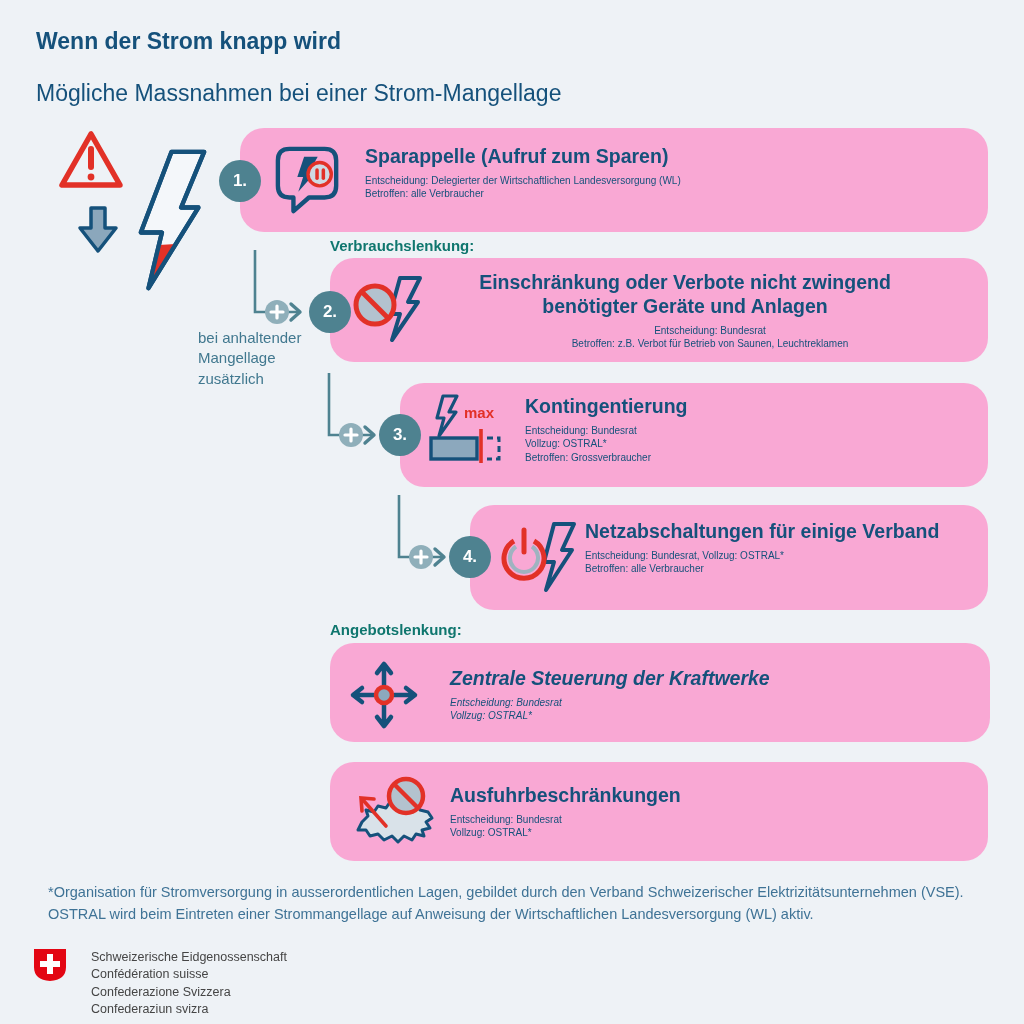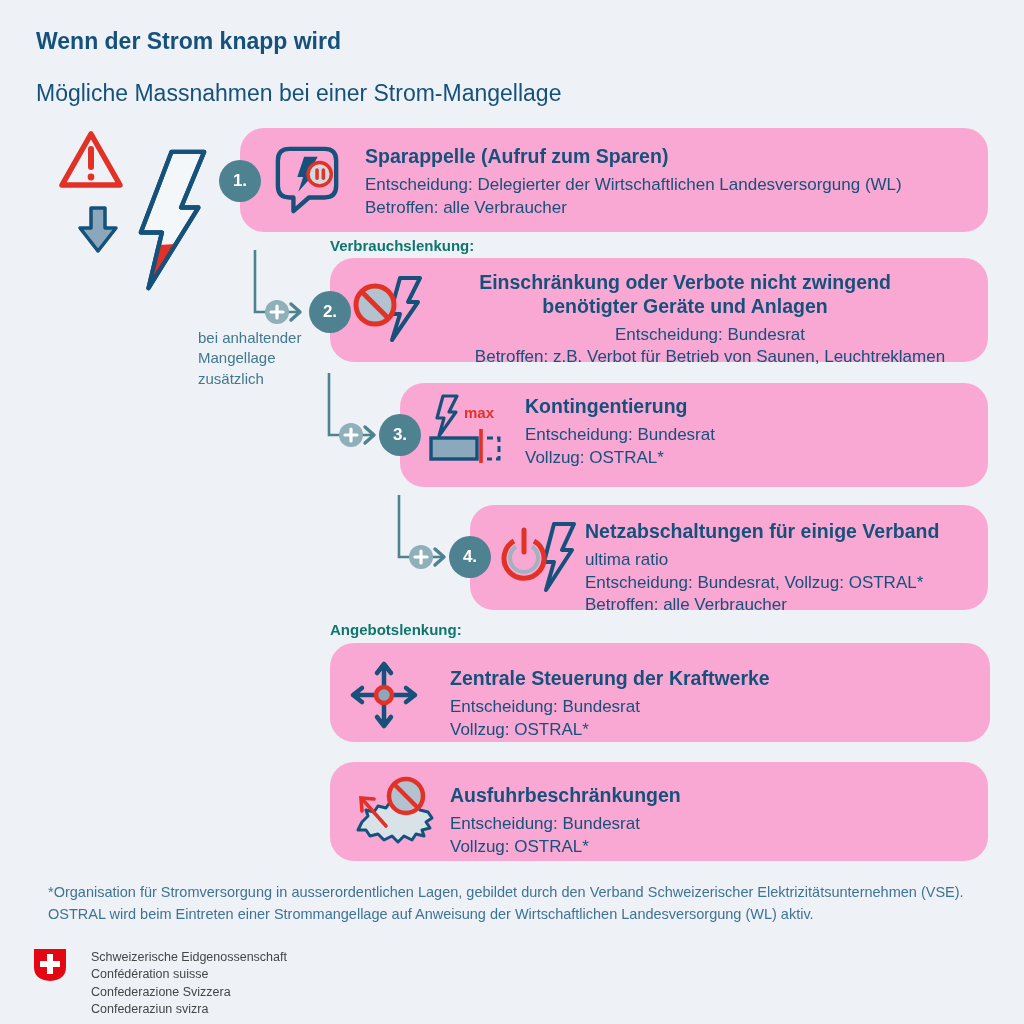--- a/index.html
+++ b/index.html
@@ -18,21 +18,21 @@
   .subtitle{position:absolute;left:36px;top:59px;font-size:23px;font-weight:normal;color:#15517b;margin-top:21px;}
 
   
   .hero-graphic{position:absolute;left:50px;top:122px;width:172px;height:178px;}
 
   
   .card{position:absolute;background:#f9a8d4;border-radius:24px;}
   .card-icon{position:absolute;}
   .card-body{position:absolute;}
   .card-title{font-size:19.5px;font-weight:bold;color:#15517b;line-height:1.22;margin:0 0 5px 0;}
-  .card-line{font-size:17px;color:#15517b;line-height:1.34;}
+  .card-line{font-size:10px;color:#15517b;line-height:1.34;}
 
   .badge{
     position:absolute;width:42px;height:42px;border-radius:50%;
     background:#4e8290;color:#ffffff;font-size:17px;font-weight:bold;
     display:flex;align-items:center;justify-content:center;
   }
 
   .section-label{position:absolute;font-size:15px;font-weight:bold;color:#0f766e;}
 
   .connector{position:absolute;width:62px;height:78px;}
@@ -135,20 +135,21 @@
       <polygon points="15,3 29,3 21,19 28,19 11,43 16,25 9,25" fill="none" stroke="#15517b" stroke-width="3.2" stroke-linejoin="round"></polygon>
       <text x="36" y="25" fill="#e23127" font-size="15" font-weight="bold" font-family="Liberation Sans, sans-serif">max</text>
       <rect x="3" y="45" width="46" height="21" fill="#8ca8bd" stroke="#15517b" stroke-width="3.4"></rect>
       <line x1="53" y1="36" x2="53" y2="70" stroke="#e23127" stroke-width="3.6"></line>
       <path d="M59,45 H71 V66 H59" fill="none" stroke="#15517b" stroke-width="3" stroke-dasharray="6 4"></path>
     </svg>
     <div class="card-body" style="left:125px;top:12px;width:450px;">
       <div class="card-title">Kontingentierung</div>
       <div class="card-line">Entscheidung: Bundesrat</div>
       <div class="card-line">Vollzug: OSTRAL*</div>
+      <div class="card-line">Betroffen: Grossverbraucher</div>
     </div>
   </div>
   <div class="badge" style="left:379px;top:414px;">
     <span>3.</span>
   </div>
 
   <svg class="connector" style="left:396px;top:495px;" viewBox="0 0 62 78">
     <path d="M3,0 V62 H46" fill="none" stroke="#4e8290" stroke-width="2.6"></path>
     <circle cx="25" cy="62" r="12" fill="#8fafba"></circle>
     <path d="M25,56 V68 M19,62 H31" stroke="#ffffff" stroke-width="3.2" stroke-linecap="round"></path>
@@ -157,32 +158,31 @@
 
   <div class="card" style="left:470px;top:505px;width:518px;height:105px;">
     <svg class="card-icon" style="left:26px;top:13px;" width="86" height="80" viewBox="0 0 86 80">
       <polygon points="58,6 78,6 66,32 76,32 50,72 58,44 48,44" fill="none" stroke="#15517b" stroke-width="4" stroke-linejoin="round"></polygon>
       <path d="M20,28.5 A14,14 0 1 0 36,28.5" fill="none" stroke="#9fb3c0" stroke-width="4"></path>
       <path d="M18,23 A20,20 0 1 0 38,23" fill="none" stroke="#e23127" stroke-width="5"></path>
       <line x1="28" y1="12" x2="28" y2="34" stroke="#e23127" stroke-width="5" stroke-linecap="round"></line>
     </svg>
     <div class="card-body" style="left:115px;top:15px;width:395px;">
       <div class="card-title">Netzabschaltungen für einige Verband</div>
-      <div class="card-line">ultima ratio</div>
       <div class="card-line">Entscheidung: Bundesrat, Vollzug: OSTRAL*</div>
       <div class="card-line">Betroffen: alle Verbraucher</div>
     </div>
   </div>
   <div class="badge" style="left:449px;top:536px;">
     <span>4.</span>
   </div>
 
   <div class="section-label" style="left:330px;top:621px;">Angebotslenkung:</div>
 
-  <div class="card" style="left:330px;top:643px;width:660px;height:99px;">
+  <div class="card" style="left:330px;top:643px;width:660px;height:99px;font-style:italic;">
     <svg class="card-icon" style="left:16px;top:10px;" width="80" height="84" viewBox="0 0 80 84">
       <g stroke="#15517b" stroke-width="4.5" stroke-linecap="round" stroke-linejoin="round" fill="none">
         <path d="M38,32 V14 M31,20 L38,11 L45,20"></path>
         <path d="M38,52 V70 M31,64 L38,73 L45,64"></path>
         <path d="M28,42 H10 M16,35 L7,42 L16,49"></path>
         <path d="M48,42 H66 M60,35 L69,42 L60,49"></path>
       </g>
       <circle cx="38" cy="42" r="8" fill="#8ca8bd" stroke="#e23127" stroke-width="4.5"></circle>
     </svg>
     <div class="card-body" style="left:120px;top:24px;width:520px;">

